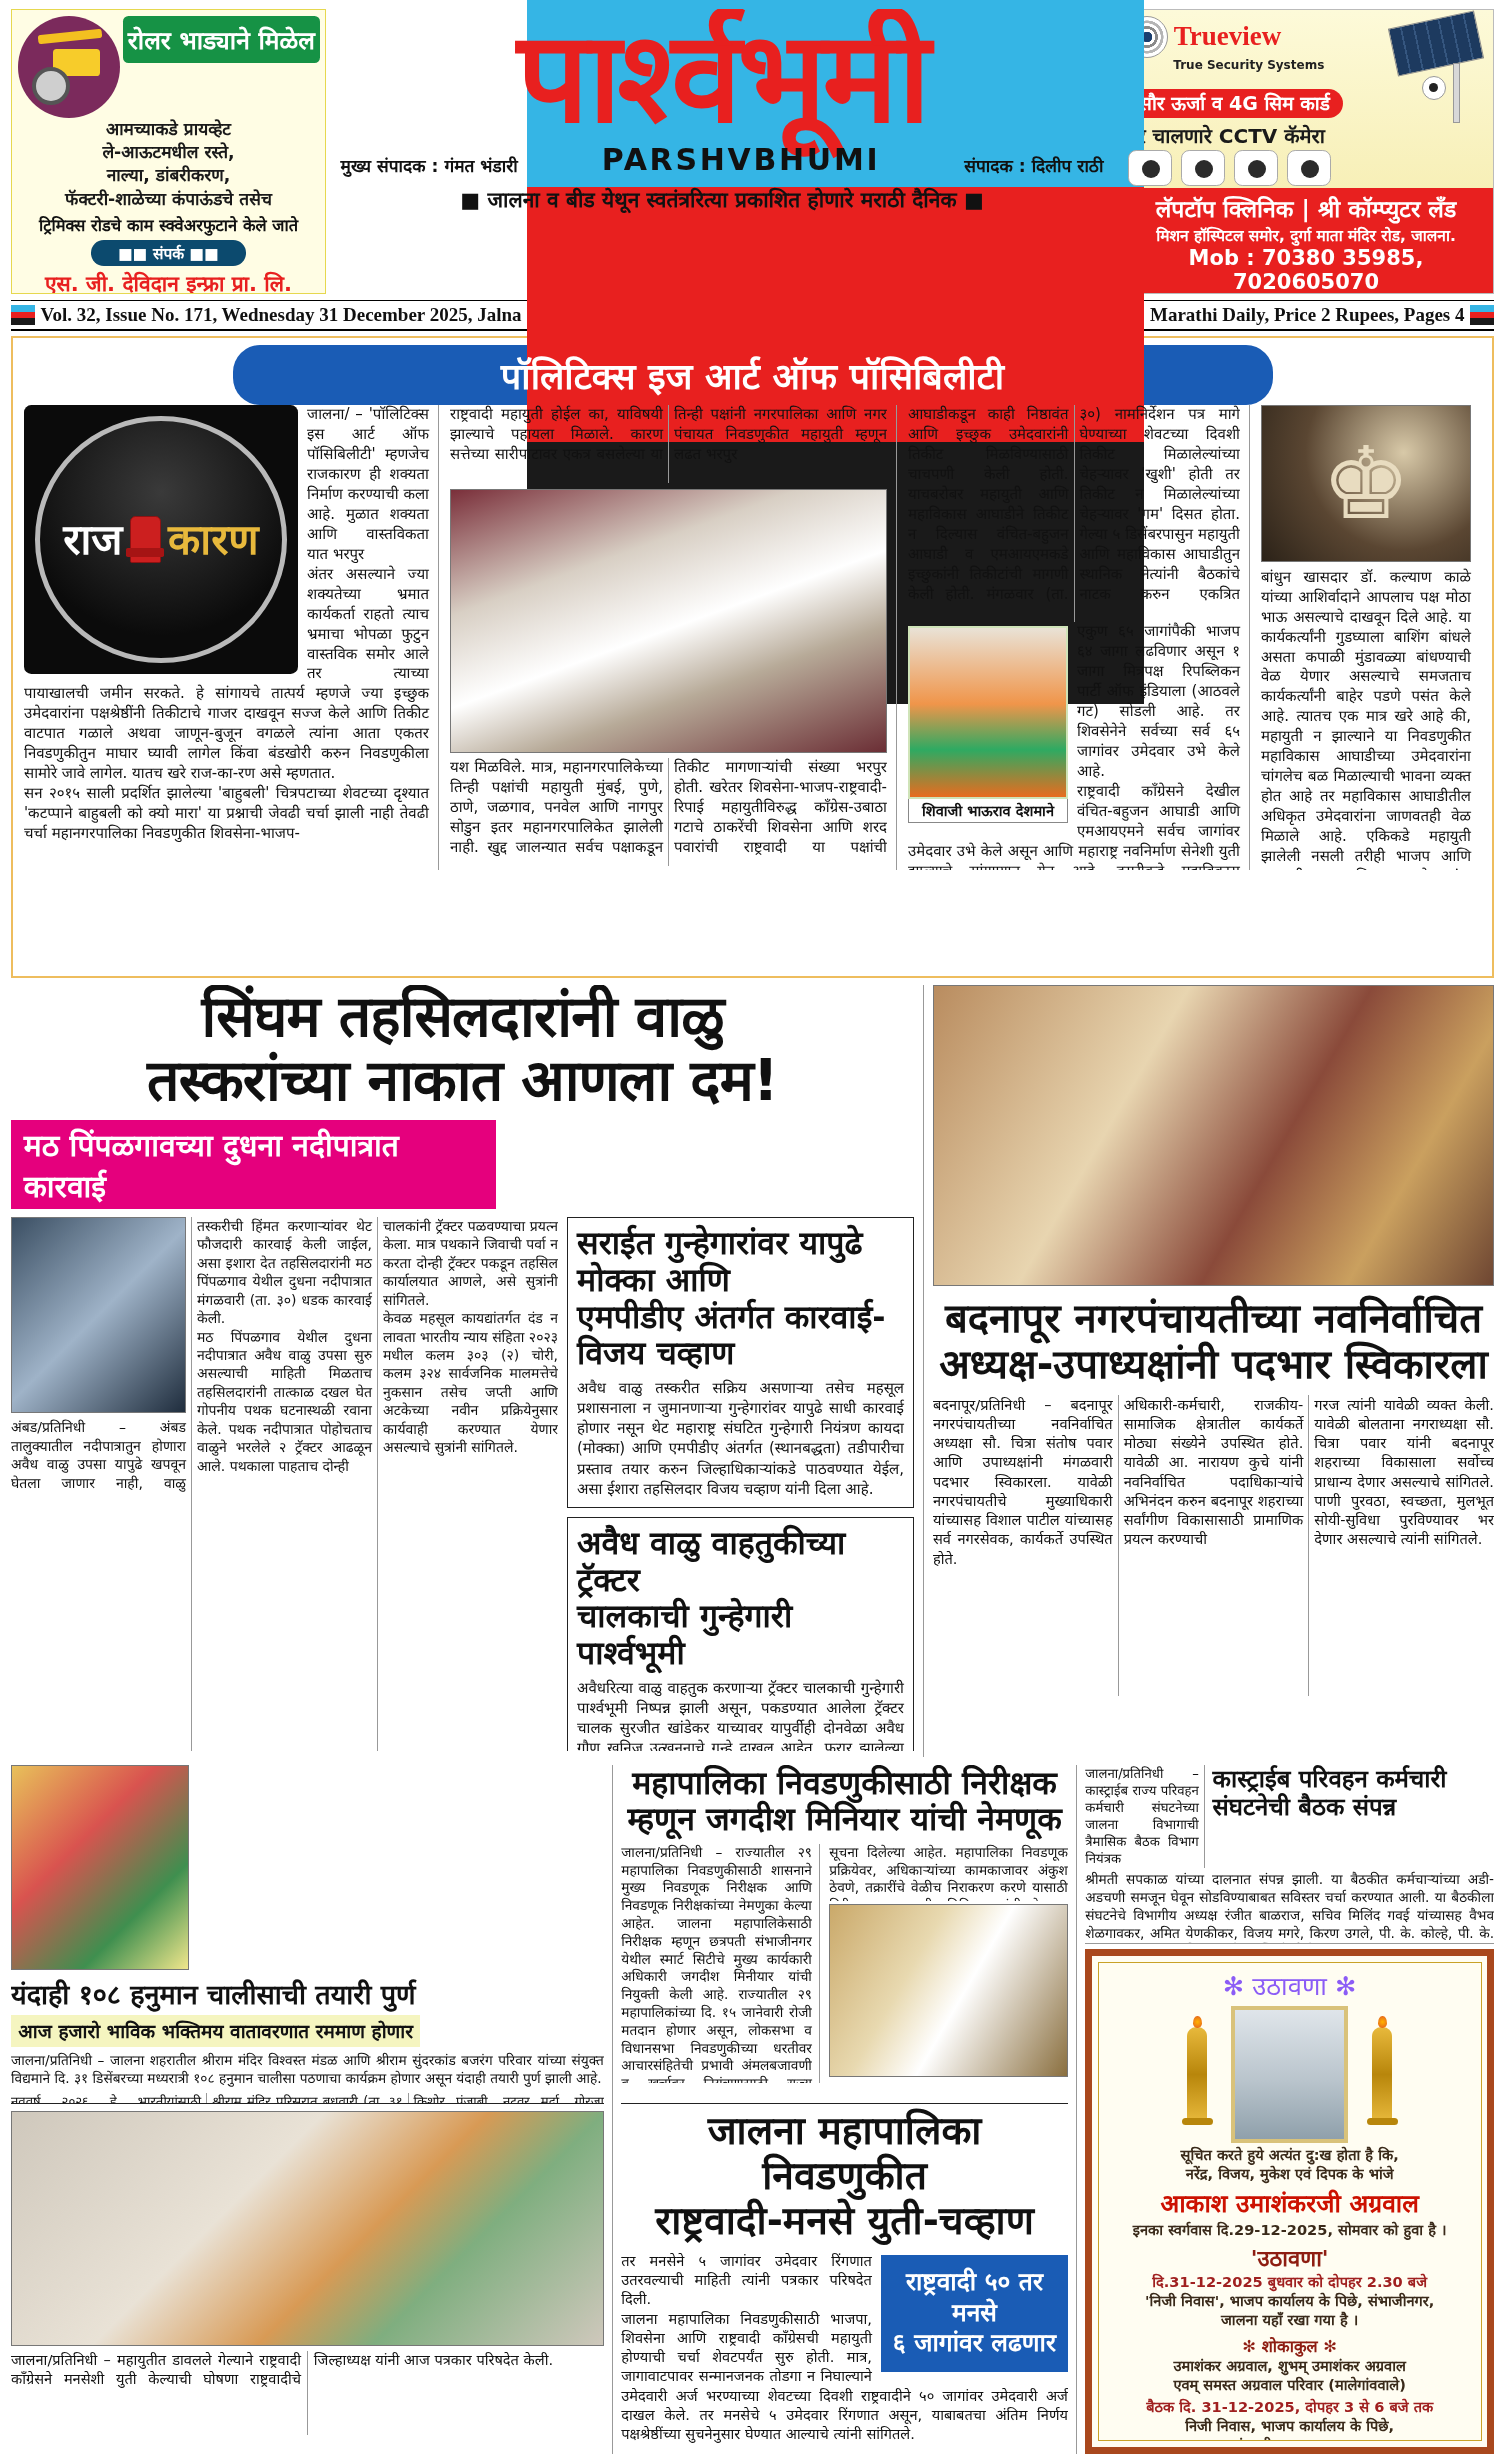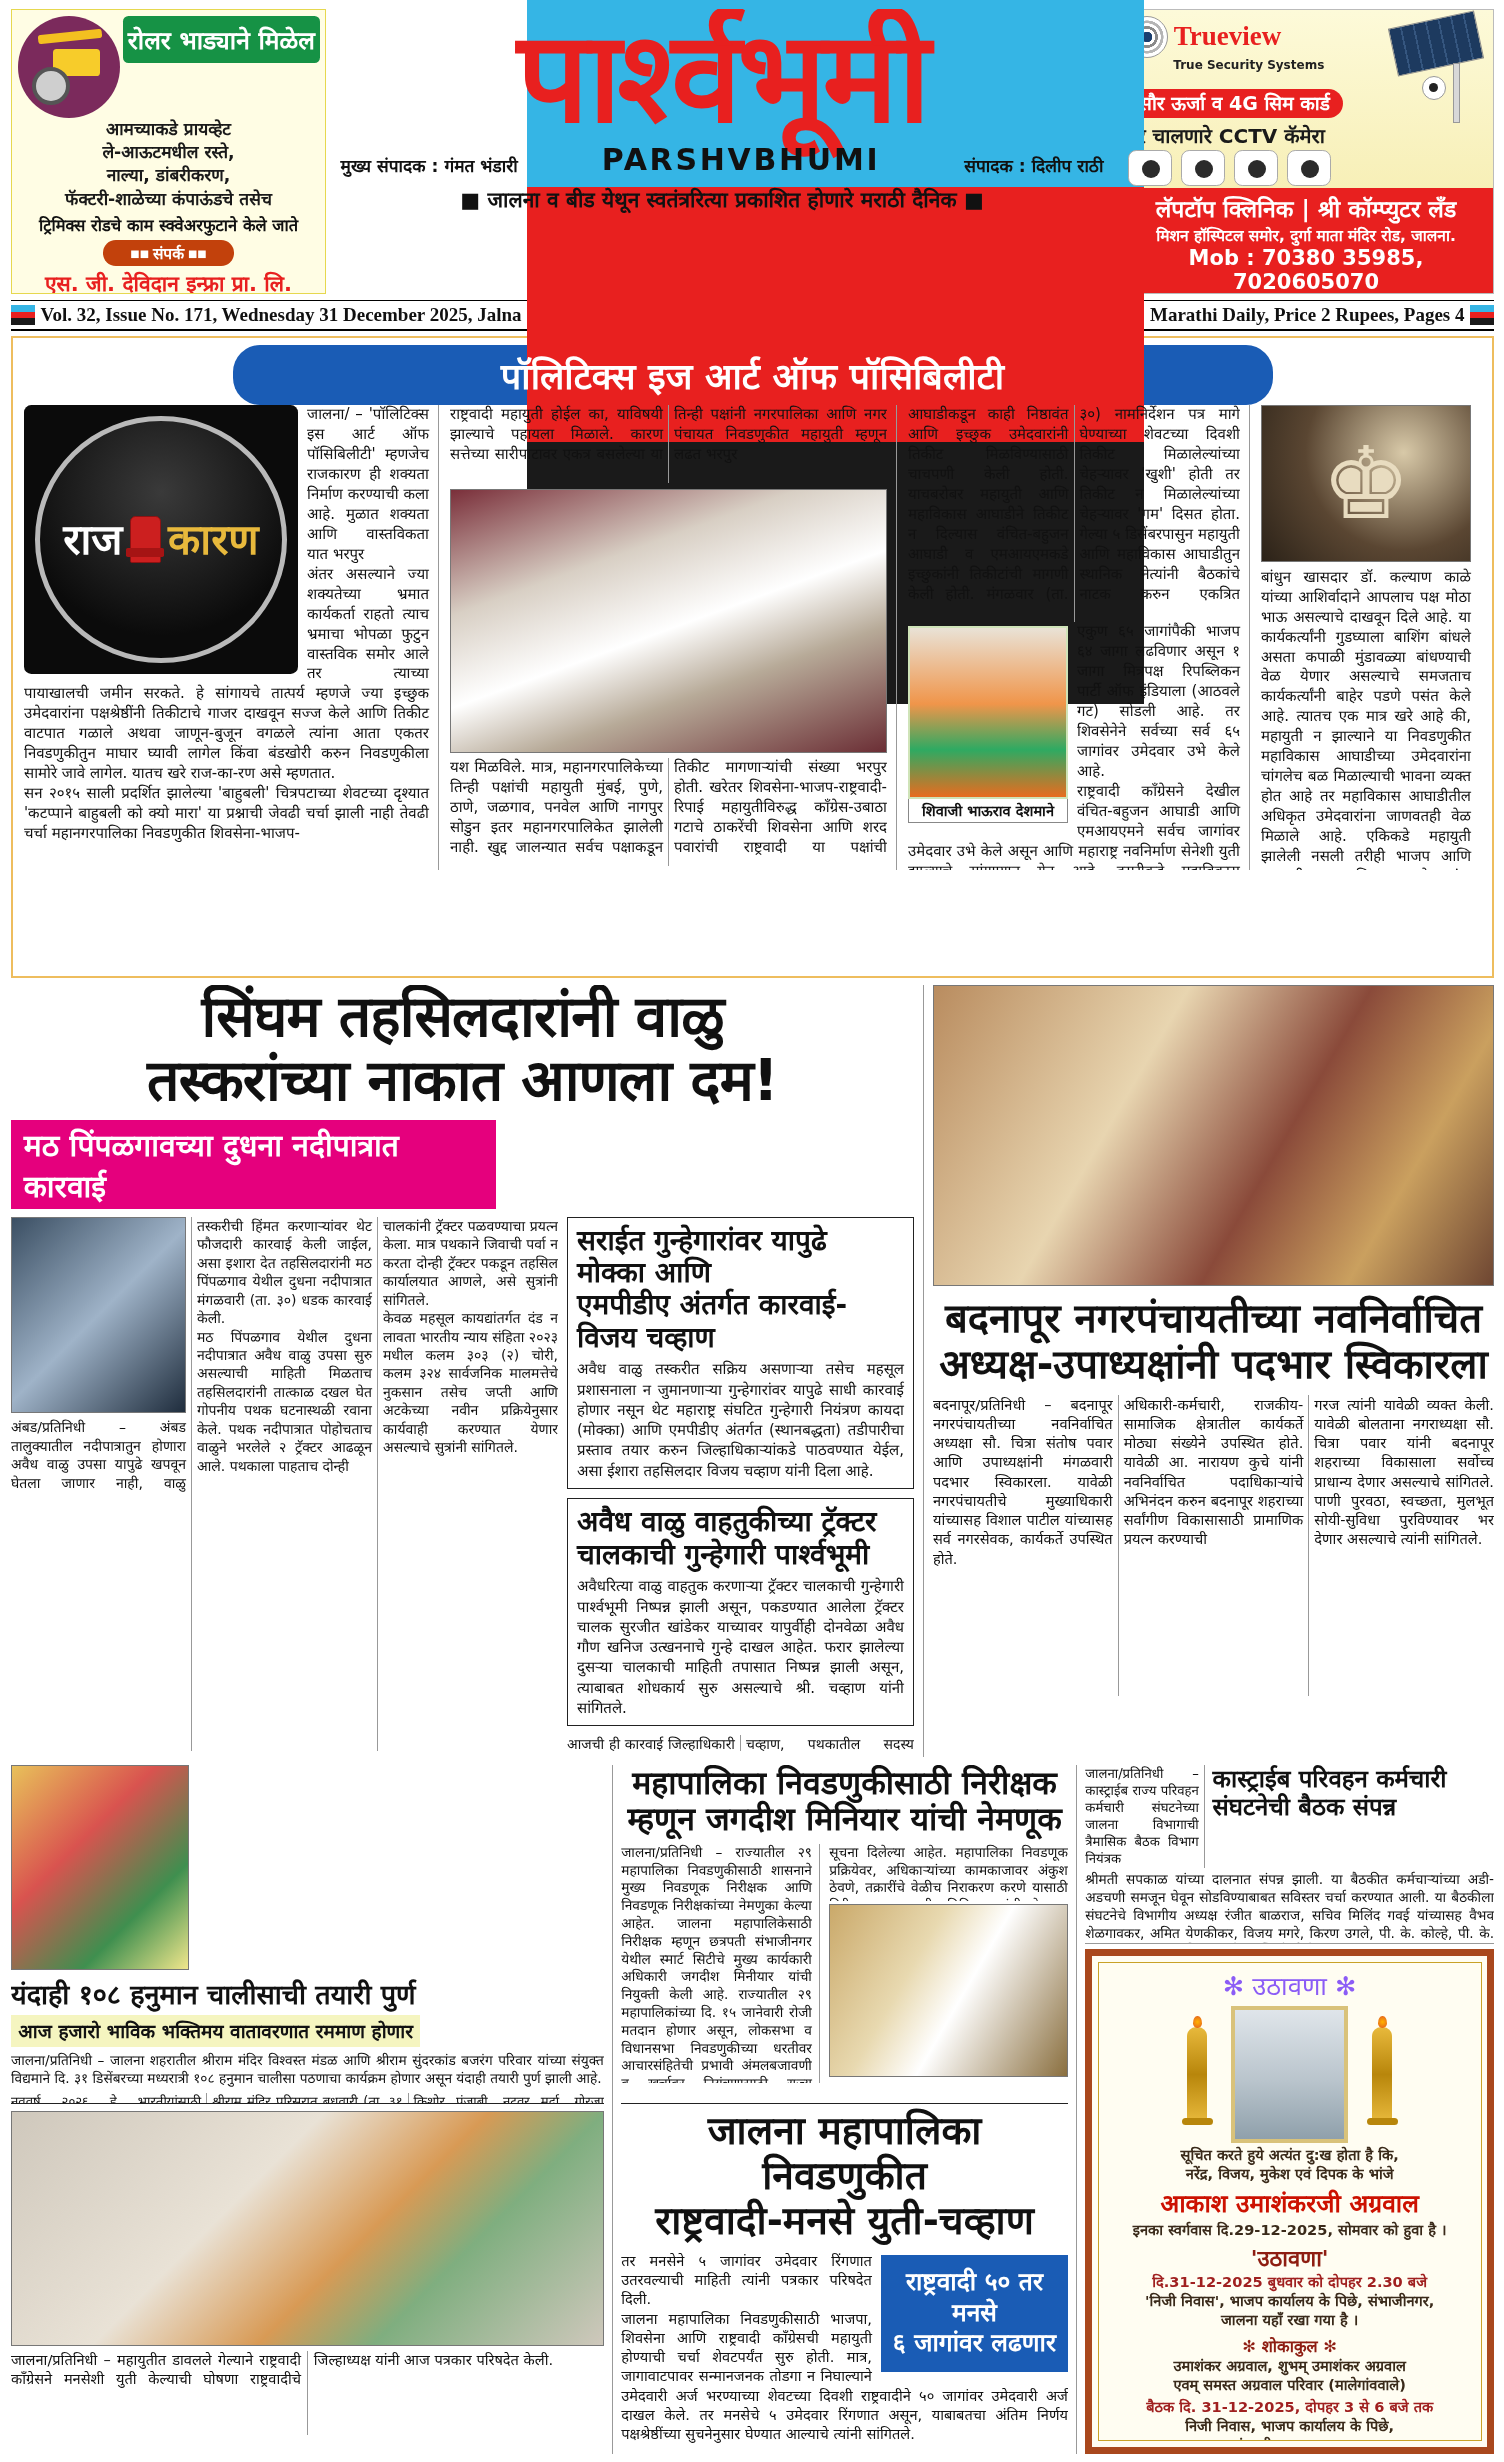--- a/index.html
+++ b/index.html
@@ -11,21 +11,21 @@
   .topbar { display:flex; gap:7.3px; height:285px; margin-bottom:5.5px; }
   .ad-left { width:315px; background:#fffde4; border:1.8px solid #e6d84f; padding:5.5px; display:flex; flex-direction:column; align-items:center; overflow:hidden; }
   .al-top { display:flex; width:100%; align-items:flex-start; }
   .roller-circle { width:102px; height:102px; border-radius:50%; background:#7b2a5c; flex:0 0 auto; position:relative; overflow:hidden; }
   .r-canopy { position:absolute; left:20px; top:16.4px; width:64px; height:9px; background:#f3c020; border-radius:2.7px; transform:rotate(-6deg); }
   .r-body { position:absolute; left:35px; top:33px; width:47px; height:27px; background:#f7cc2a; border-radius:3.6px; }
   .r-wheel { position:absolute; left:14.6px; top:51px; width:38px; height:38px; background:#cfcfcf; border:4.6px solid #555; border-radius:50%; }
   .al-banner { flex:1; background:#169245; color:#fff; font-weight:bold; font-size:24.6px; text-align:center; border-radius:5.5px; margin-left:3.6px; padding:7.3px 1.8px; }
   .al-line { font-size:17.3px; font-weight:bold; color:#1a1a1a; line-height:1.35; text-align:center; }
   .al-line5 { font-size:16.4px; font-weight:bold; text-align:center; margin-top:1.8px; }
-  .al-contact { background:#c2410c; color:#fff; font-weight:bold; font-size:15.5px; border-radius:12.8px; padding:1.8px 27px; margin:4.6px auto 2.7px;font-family:Liberation Serif, serif; }
+  .al-contact { background:#0c4a6e; color:#fff; font-weight:bold; font-size:15.5px; border-radius:12.8px; padding:1.8px 27px; margin:4.6px auto 2.7px; }
   .al-company { color:#e8201f; font-weight:bold; font-size:21px; text-align:center; }
 
   .masthead { flex:1; text-align:center; position:relative; overflow:hidden; }
   .mh-title { color:#e8201f; font-size:126px; font-weight:900; line-height:1.0; letter-spacing:-3.6px; margin-top:5.5px; }
   .mh-row { display:flex; justify-content:space-between; align-items:flex-end; padding:0 7.3px; margin-top:1.8px; }
   .mh-ed { font-size:17.3px; font-weight:bold; }
   .mh-en { font-size:30px; font-weight:900; letter-spacing:2.7px; }
   .mh-tag { font-size:21px; font-weight:bold; margin-top:7.3px; }
 
   .ad-right { width:376px; border:1.8px solid #bbb; background:linear-gradient(180deg,#fdfad9 0%,#f7efb6 65%,#fdfad9 100%); overflow:hidden; display:flex; flex-direction:column; }
@@ -84,21 +84,21 @@
 
   
   .mid { display:flex; gap:9px; height:772px; margin-top:7.3px; overflow:hidden; }
   .mid-left { width:903px; overflow:hidden; }
   .singham-h { font-size:57px; font-weight:900; text-align:center; line-height:1.12; letter-spacing:-0.9px; }
   .magenta { background:#e5007d; color:#fff; font-weight:900; font-size:30px; padding:3.6px 12.8px; margin-top:7.3px; width:485px; }
   .singham-grid { display:grid; grid-template-columns:547px 347px; gap:9px; margin-top:7.3px; height:534px; overflow:hidden; }
   .singham-txt { columns:3; column-gap:11px; column-rule:0.9px solid #999; font-size:14px; line-height:1.32; overflow:hidden; }
   .phone-ph { width:100%; height:196px; background:linear-gradient(135deg,#3b4f63 0%,#9fb3c8 50%,#1f2d3d 100%); margin-bottom:5.5px; break-inside:avoid; }
   .nbox { border:1.8px solid #222; padding:7.3px 9px; margin-bottom:9px; overflow:hidden; }
-  .nbox h3 { font-size:28px; font-weight:900; line-height:1.15; margin-bottom:5.5px; }
+  .nbox h3 { font-size:32px; font-weight:900; line-height:1.15; margin-bottom:5.5px; }
   .nbox p { font-size:15px; line-height:1.35; }
   .after-box { columns:2; column-gap:11px; column-rule:0.9px solid #999; font-size:14px; line-height:1.3; overflow:hidden; }
 
   .mid-right { width:571px; overflow:hidden; border-left:0.9px solid #999; padding-left:9px; }
   .felicit-ph { width:100%; height:301px; background:linear-gradient(120deg,#b98c5f 0%,#e8d5b0 35%,#8a4a3a 60%,#caa05f 80%,#6e4632 100%); }
   .badnapur-h { font-size:40px; font-weight:900; text-align:center; line-height:1.15; margin:9px 0 7.3px; }
   .badnapur-cols { columns:3; column-gap:11px; column-rule:0.9px solid #999; font-size:14.6px; line-height:1.32; height:301px; overflow:hidden; }
 
   
   .low { display:flex; gap:8.2px; height:689px; margin-top:7.3px; overflow:hidden; }

